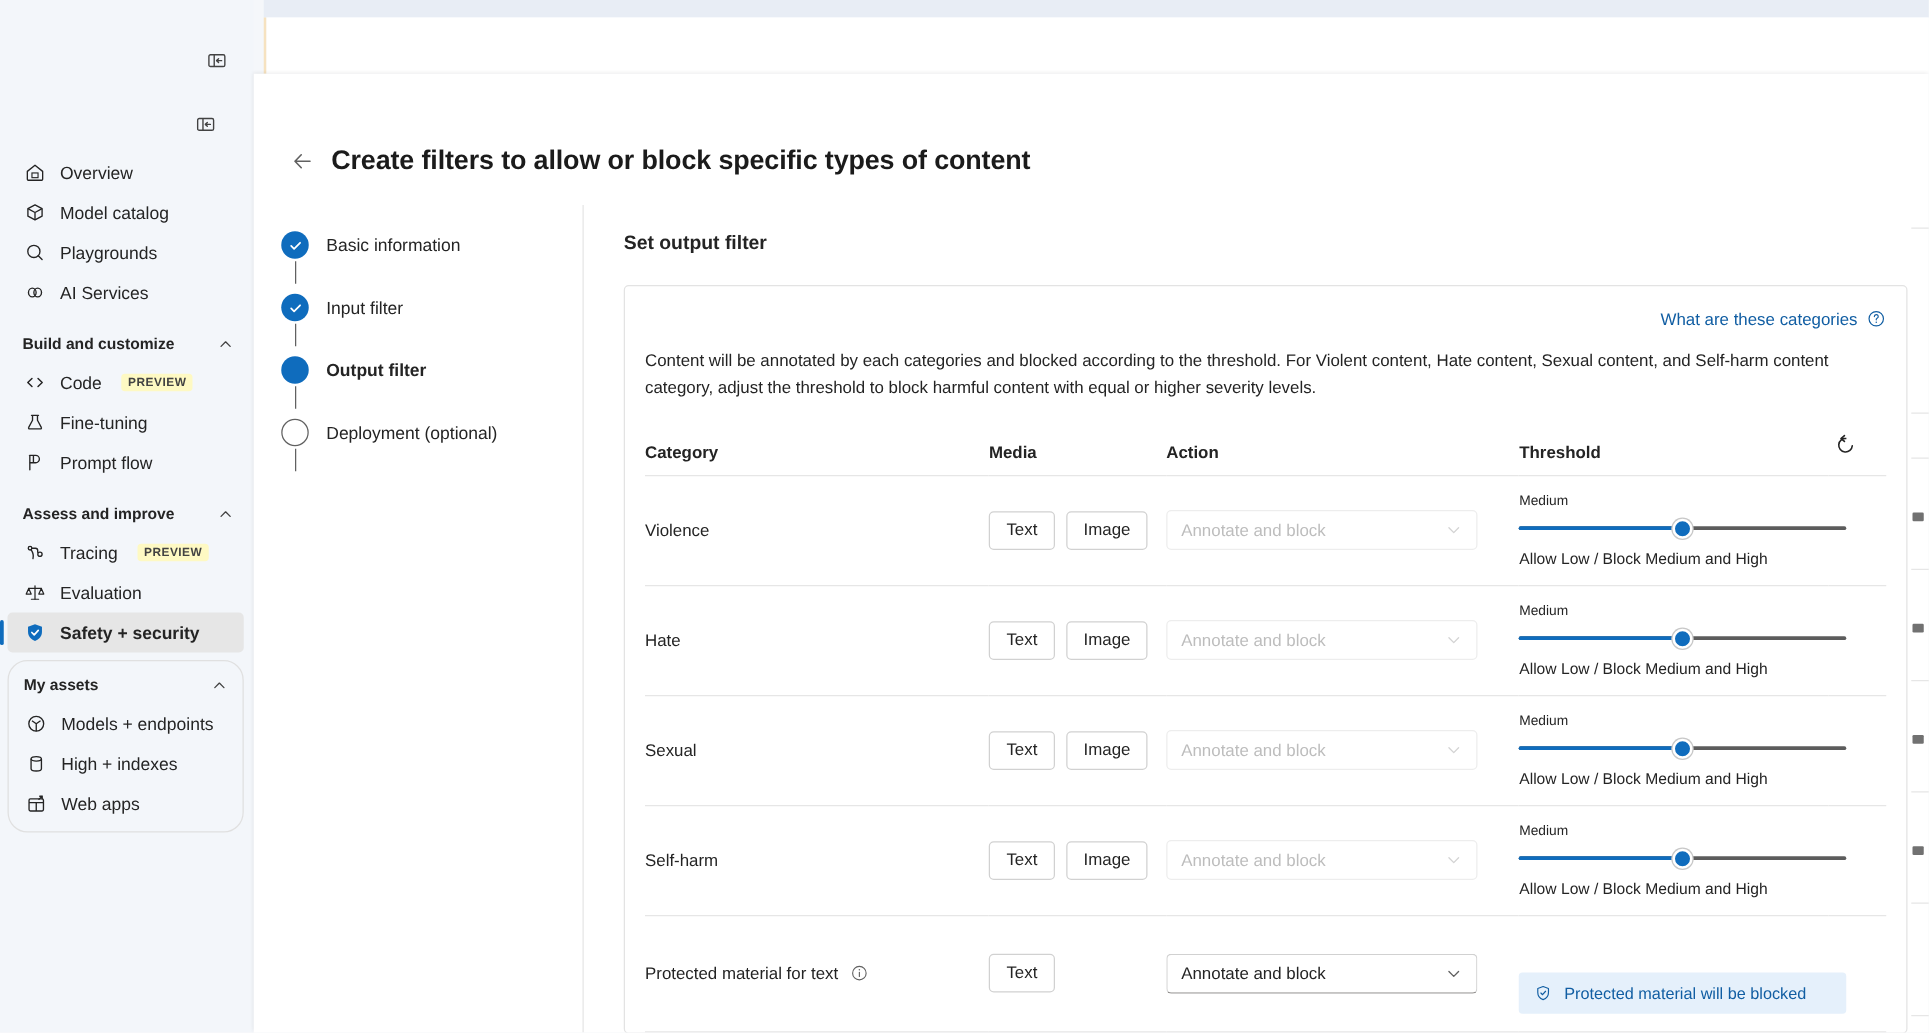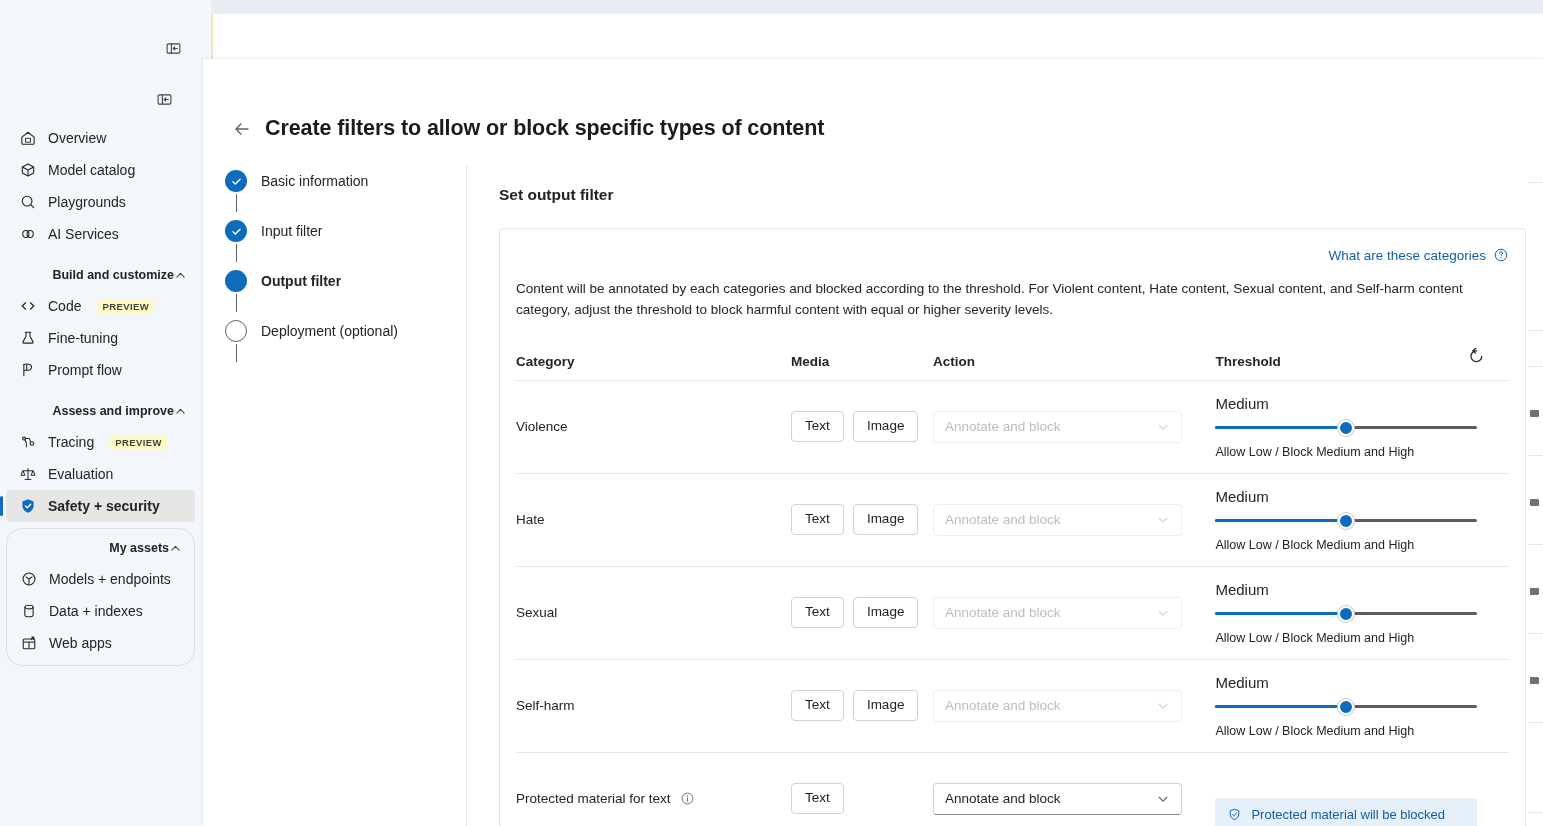--- a/index.html
+++ b/index.html
@@ -56,21 +56,21 @@
     position: absolute;
     left: -6px; top: 6px;
     width: 3px; height: 20px;
     background: #0f6cbd;
     border-radius: 2px;
   }
   .nav-gap { height: 10px; }
 
   .nav-group-header {
     display: flex; align-items: center;
-    justify-content: flex-end;
+    justify-content: space-between;
     height: 30px;
     margin: 0 8px 0 6px;
     padding: 0 8px 0 12px;
     font-size: 12.5px;
     font-weight: bold;
     color: #242424;
     cursor: pointer;
   }
   .chev { color: #424242; display: flex; }
 
@@ -142,21 +142,21 @@
   #page-title {
     font-size: 21.5px;
     font-weight: bold;
     color: #1b1b1b;
     letter-spacing: -.1px;
   }
 
   
   #steps {
     position: absolute;
-    left: 22px; top: 103px;
+    left: 22px; top: 118px;
     width: 240px;
   }
   .step {
     position: relative;
     display: flex; align-items: center;
     height: 38px;
     gap: 14px;
     cursor: pointer;
   }
   .step + .step { margin-top: 12px; }
@@ -277,21 +277,21 @@
     border: 1px solid #ededed;
     border-bottom: 1px solid #ededed;
     color: #bdbdbd;
     background: #ffffff;
     cursor: default;
   }
   .dd .dd-chev { color: #616161; display: flex; }
   .dd.disabled .dd-chev { color: #d4d4d4; }
 
   .thr-wrap { width: 262px; }
-  .thr-label { font-size: 15px; color: #242424; margin-bottom: 10px; }
+  .thr-label { font-size: 11px; color: #242424; margin-bottom: 10px; }
   .thr-sub { font-size: 12.5px; color: #242424; margin-top: 11px; }
   .slider {
     position: relative;
     height: 12px;
     width: 262px;
   }
   .slider .track {
     position: absolute; left: 0; top: 4px;
     width: 262px; height: 3.5px;
     background: #5c5c5c;
@@ -527,21 +527,21 @@
         <span>Models + endpoints</span>
       </div>
 
       <div class="nav-item">
         <span class="ico">
           <svg width="18" height="18" viewBox="0 0 20 20" fill="none" stroke="currentColor" stroke-width="1.2">
             <ellipse cx="10" cy="5.6" rx="4.6" ry="2"></ellipse>
             <path d="M5.4 5.6 V14.4 c0 1.1 2 2 4.6 2s4.6-.9 4.6-2 V5.6" stroke-linejoin="round"></path>
           </svg>
         </span>
-        <span>Data + indexes</span>
+        <span>High + indexes</span>
       </div>
 
       <div class="nav-item">
         <span class="ico">
           <svg width="18" height="18" viewBox="0 0 20 20" fill="none" stroke="currentColor" stroke-width="1.2">
             <rect x="3.6" y="5.6" width="12.8" height="10.8" rx="1.2"></rect>
             <line x1="3.6" y1="9" x2="16.4" y2="9"></line>
             <line x1="10" y1="9" x2="10" y2="16.4"></line>
             <path d="M12.4 6 L15.3 3.3 M15.3 3.3 h-2.2 M15.3 3.3 v2.2" stroke-linecap="round"></path>
           </svg>

